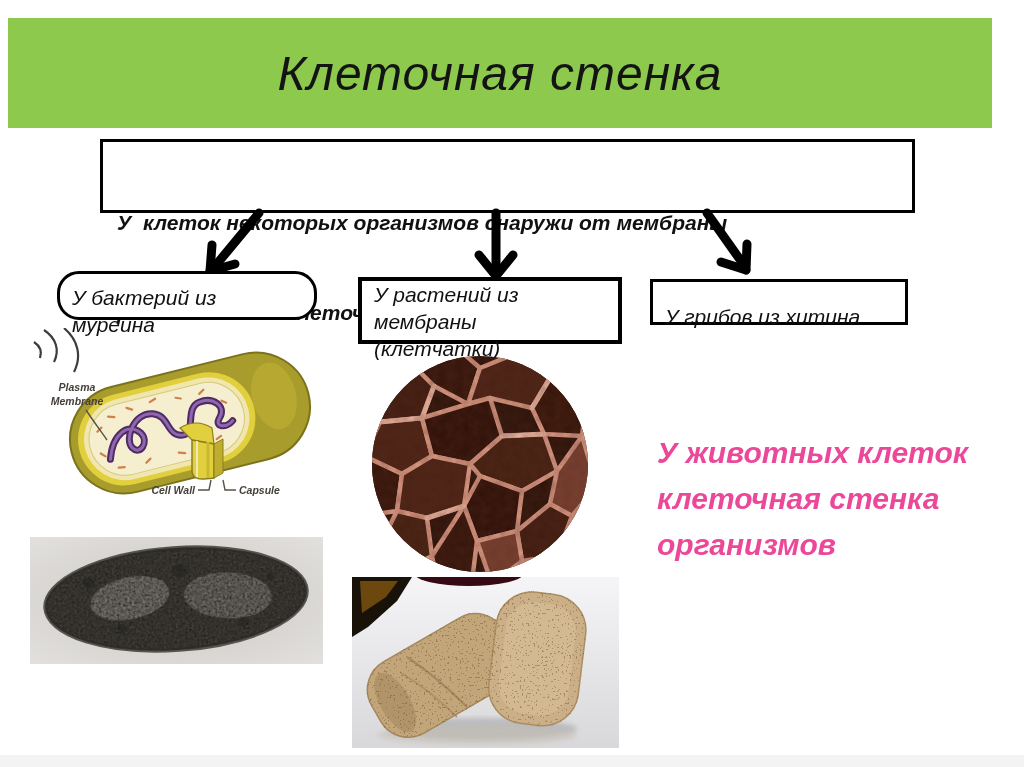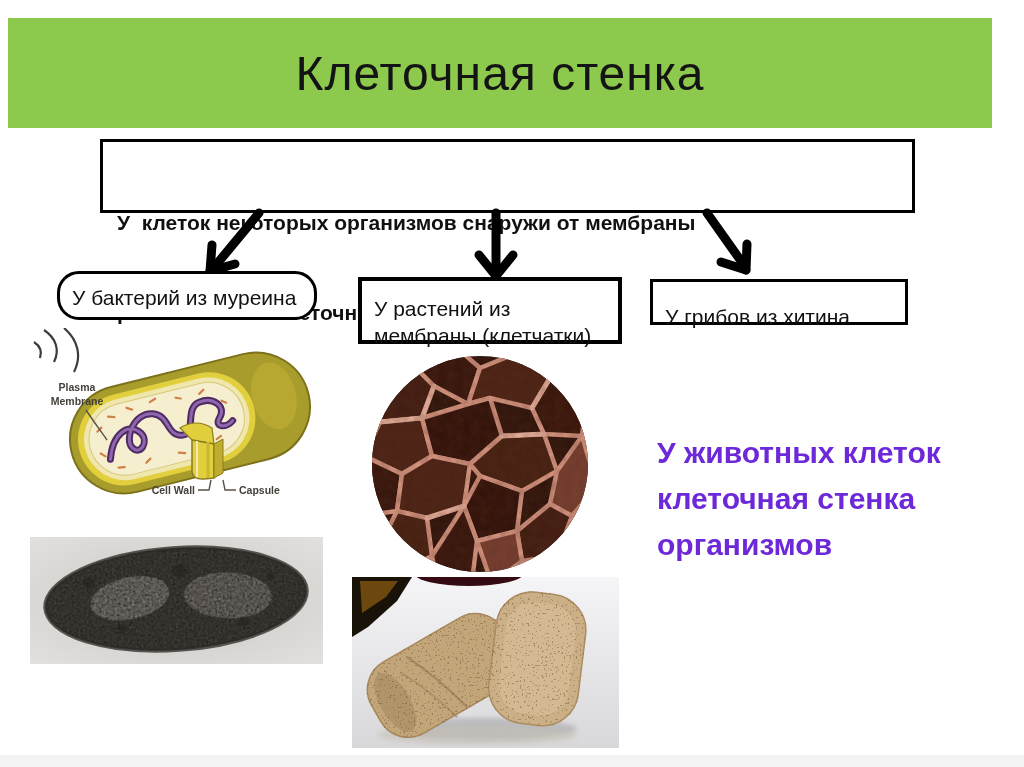--- a/index.html
+++ b/index.html
@@ -1,31 +1,31 @@
 <!DOCTYPE html>
 <html><head>
 <meta charset="utf-8">
 <style>
   html,body{margin:0;padding:0;background:#ffffff;}
   .slide{position:relative;width:1024px;height:767px;background:#ffffff;overflow:hidden;
-         font-family:"Liberation Sans",sans-serif;color:#111;}
+         font-family:"Liberation Sans",sans-serif;color:#111;font-style:italic;}
   .title-banner{position:absolute;left:8px;top:18px;width:984px;height:110px;background:#8DC94D;
                 display:flex;align-items:center;justify-content:center;}
   .title-text{font-size:48px;letter-spacing:1px;color:#141414;}
   .intro-box{position:absolute;left:100px;top:139px;width:815px;height:74px;box-sizing:border-box;
              border:3px solid #000;background:#fff;padding:6px 14px;
              font-size:21px;font-weight:bold;line-height:30px;white-space:pre-wrap;}
   .arrows{position:absolute;left:0;top:0;width:1024px;height:767px;pointer-events:none;}
   .branch-box{position:absolute;box-sizing:border-box;border:3px solid #000;background:#fff;
               font-size:21px;line-height:27px;padding:8px 12px;}
   .box-bacteria{left:57px;top:271px;width:260px;height:49px;padding-top:10px;border-radius:22px;}
-  .box-plants{left:358px;top:277px;width:264px;height:67px;border-width:4px;padding-top:14px;}
+  .box-plants{left:358px;top:277px;width:264px;height:67px;border-width:4px;padding-top:0;}
   .box-fungi{left:650px;top:279px;width:258px;height:46px;padding-top:21px;}
   .img-abs{position:absolute;}
-  .note{position:absolute;left:657px;top:430px;width:315px;color:#6d28d9;
+  .note{position:absolute;left:657px;top:430px;width:315px;color:#ec4899;
         font-weight:bold;font-size:30px;line-height:46px;}
   .bottom-strip{position:absolute;left:0;top:755px;width:1024px;height:12px;background:#f3f3f3;}
   svg text{font-family:"Liberation Sans",sans-serif;}
 </style>
 </head>
 <body>
 
 <div class="slide">
 
   <div class="title-banner">

